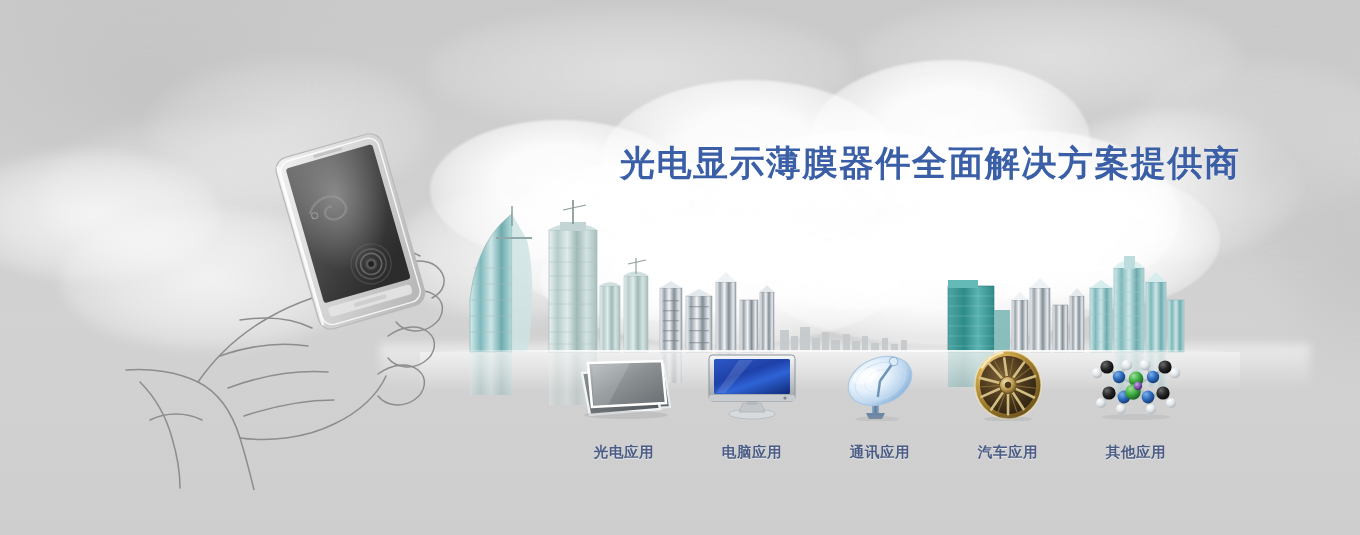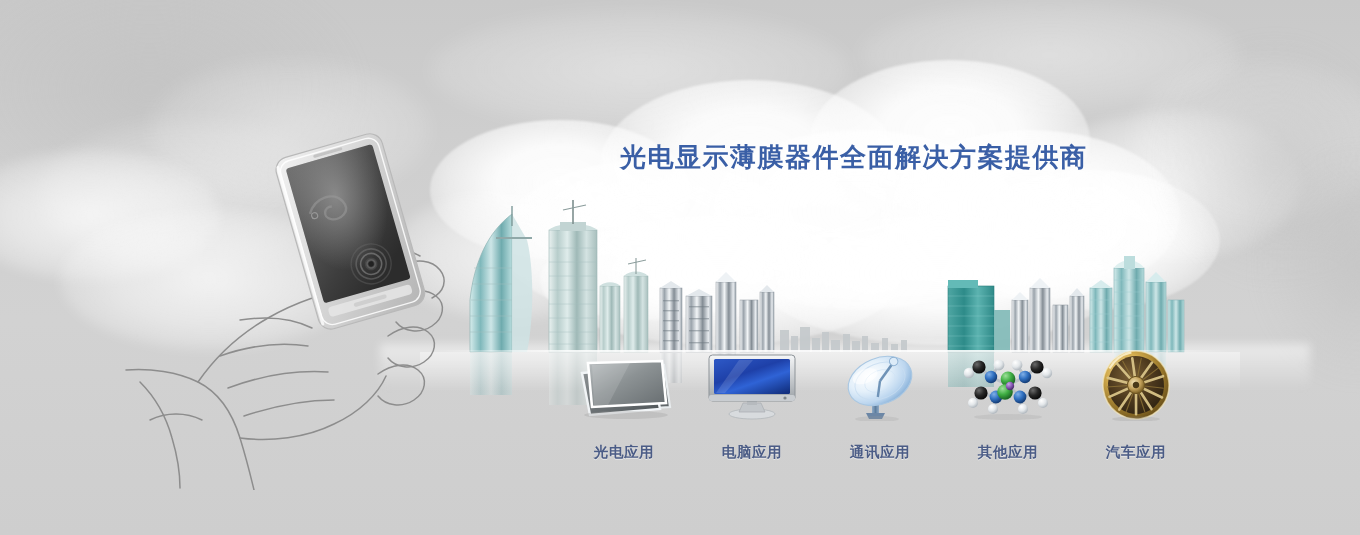--- a/index.html
+++ b/index.html
@@ -50,21 +50,21 @@
     position:absolute;
     background:radial-gradient(ellipse at 50% 50%,
         rgba(190,190,190,0.55) 0%, rgba(190,190,190,0) 72%);
     filter:blur(10px);
   }
 
   
   #headline{
     position:absolute;
     left:620px; top:140px;
-    font-size:26px;
+    font-size:35px;
     letter-spacing:1.5px;
     font-weight:700;
     color:#3a5fa6;
     white-space:nowrap;
     text-shadow:0 1px 1px rgba(255,255,255,0.55);
     z-index:40;
   }
 
   
   #handwrap{
@@ -538,99 +538,20 @@
             <ellipse cx="36" cy="20" rx="13" ry="7" fill="#ffffff" opacity="0.55"></ellipse>
           </g>
           <ellipse cx="45" cy="68" rx="22" ry="3" fill="#9a9a9a" opacity="0.22"></ellipse>
         </svg>
       </div>
       <div class="applabel">通讯应用</div>
     </div>
 
     <div class="appcell">
       <div class="appart">
-        <svg width="106" height="72" viewBox="0 0 106 72">
-          <defs>
-            <radialGradient id="atomK" cx="34%" cy="30%" r="70%">
-              <stop offset="0%" stop-color="#6a6a6a"></stop>
-                <stop offset="55%" stop-color="#272727"></stop>
-                <stop offset="100%" stop-color="#0b0b0b"></stop>
-            </radialGradient>
-            <radialGradient id="atomW" cx="34%" cy="28%" r="70%">
-              <stop offset="0%" stop-color="#ffffff"></stop>
-                <stop offset="60%" stop-color="#e2e6e9"></stop>
-                <stop offset="100%" stop-color="#b5bcc2"></stop>
-            </radialGradient>
-            <radialGradient id="atomB" cx="34%" cy="28%" r="70%">
-              <stop offset="0%" stop-color="#7fb0e8"></stop>
-                <stop offset="55%" stop-color="#2f6fc0"></stop>
-                <stop offset="100%" stop-color="#17407a"></stop>
-            </radialGradient>
-            <radialGradient id="atomG" cx="34%" cy="28%" r="70%">
-              <stop offset="0%" stop-color="#9ee09a"></stop>
-                <stop offset="55%" stop-color="#3fae43"></stop>
-                <stop offset="100%" stop-color="#1e6a25"></stop>
-            </radialGradient>
-            <radialGradient id="atomP" cx="34%" cy="28%" r="70%">
-              <stop offset="0%" stop-color="#c9a8e6"></stop>
-                <stop offset="55%" stop-color="#8b5cb8"></stop>
-                <stop offset="100%" stop-color="#4d2d6e"></stop>
-            </radialGradient>
-          </defs>
-
-          <g stroke="#b9c0c6" stroke-width="3" stroke-linecap="round" opacity="0.95">
-            <line x1="53" y1="36" x2="36" y2="28"></line>
-            <line x1="53" y1="36" x2="70" y2="28"></line>
-            <line x1="53" y1="36" x2="41" y2="48"></line>
-            <line x1="53" y1="36" x2="65" y2="48"></line>
-            <line x1="36" y1="28" x2="24" y2="18"></line>
-            <line x1="70" y1="28" x2="82" y2="18"></line>
-            <line x1="41" y1="48" x2="26" y2="44"></line>
-            <line x1="65" y1="48" x2="80" y2="44"></line>
-            <line x1="24" y1="18" x2="14" y2="24"></line>
-            <line x1="82" y1="18" x2="92" y2="24"></line>
-            <line x1="26" y1="44" x2="18" y2="54"></line>
-            <line x1="80" y1="44" x2="88" y2="54"></line>
-            <line x1="36" y1="28" x2="44" y2="16"></line>
-            <line x1="70" y1="28" x2="62" y2="16"></line>
-            <line x1="41" y1="48" x2="38" y2="60"></line>
-            <line x1="65" y1="48" x2="68" y2="60"></line>
-          </g>
-
-          <circle cx="14" cy="24" r="5.2" fill="url(#atomW)"></circle>
-          <circle cx="92" cy="24" r="5.2" fill="url(#atomW)"></circle>
-          <circle cx="44" cy="16" r="5.4" fill="url(#atomW)"></circle>
-          <circle cx="62" cy="16" r="5.4" fill="url(#atomW)"></circle>
-          <circle cx="18" cy="54" r="5.0" fill="url(#atomW)"></circle>
-          <circle cx="88" cy="54" r="5.0" fill="url(#atomW)"></circle>
-          <circle cx="38" cy="60" r="5.0" fill="url(#atomW)"></circle>
-          <circle cx="68" cy="60" r="5.0" fill="url(#atomW)"></circle>
-
-          <circle cx="24" cy="18" r="6.6" fill="url(#atomK)"></circle>
-          <circle cx="82" cy="18" r="6.6" fill="url(#atomK)"></circle>
-          <circle cx="26" cy="44" r="6.6" fill="url(#atomK)"></circle>
-          <circle cx="80" cy="44" r="6.6" fill="url(#atomK)"></circle>
-
-          <circle cx="36" cy="28" r="6.2" fill="url(#atomB)"></circle>
-          <circle cx="70" cy="28" r="6.2" fill="url(#atomB)"></circle>
-          <circle cx="41" cy="48" r="6.4" fill="url(#atomB)"></circle>
-          <circle cx="65" cy="48" r="6.4" fill="url(#atomB)"></circle>
-
-          <circle cx="53" cy="30" r="7.4" fill="url(#atomG)"></circle>
-          <circle cx="50" cy="43" r="7.8" fill="url(#atomG)"></circle>
-          <circle cx="55" cy="37" r="4.2" fill="url(#atomP)"></circle>
-
-          <ellipse cx="53" cy="68" rx="34" ry="3" fill="#8e8e8e" opacity="0.18"></ellipse>
-        </svg>
-      </div>
-      <div class="applabel">其他应用</div>
-    </div>
-
-    <div class="appcell">
-      <div class="appart">
         <svg width="80" height="72" viewBox="0 0 80 72">
           <defs>
             <radialGradient id="rimOuter" cx="38%" cy="30%" r="72%">
               <stop offset="0%" stop-color="#f6e2a8"></stop>
               <stop offset="40%" stop-color="#d4ad4f"></stop>
               <stop offset="72%" stop-color="#9c7a2c"></stop>
               <stop offset="100%" stop-color="#6d531c"></stop>
             </radialGradient>
             <radialGradient id="rimInner" cx="42%" cy="34%" r="70%">
               <stop offset="0%" stop-color="#7a5f36"></stop>
@@ -674,14 +595,93 @@
 
             <ellipse cx="40" cy="36" rx="33" ry="34" fill="none" stroke="#f7e9bd" stroke-width="1.6" opacity="0.65"></ellipse>
             <path d="M16 16 A33 34 0 0 1 40 3" fill="none" stroke="#fff6d8" stroke-width="2.2" opacity="0.8"></path>
           </g>
           <ellipse cx="40" cy="70" rx="24" ry="2.6" fill="#8e8e8e" opacity="0.22"></ellipse>
         </svg>
       </div>
       <div class="applabel">汽车应用</div>
     </div>
 
+    <div class="appcell">
+      <div class="appart">
+        <svg width="106" height="72" viewBox="0 0 106 72">
+          <defs>
+            <radialGradient id="atomK" cx="34%" cy="30%" r="70%">
+              <stop offset="0%" stop-color="#6a6a6a"></stop>
+                <stop offset="55%" stop-color="#272727"></stop>
+                <stop offset="100%" stop-color="#0b0b0b"></stop>
+            </radialGradient>
+            <radialGradient id="atomW" cx="34%" cy="28%" r="70%">
+              <stop offset="0%" stop-color="#ffffff"></stop>
+                <stop offset="60%" stop-color="#e2e6e9"></stop>
+                <stop offset="100%" stop-color="#b5bcc2"></stop>
+            </radialGradient>
+            <radialGradient id="atomB" cx="34%" cy="28%" r="70%">
+              <stop offset="0%" stop-color="#7fb0e8"></stop>
+                <stop offset="55%" stop-color="#2f6fc0"></stop>
+                <stop offset="100%" stop-color="#17407a"></stop>
+            </radialGradient>
+            <radialGradient id="atomG" cx="34%" cy="28%" r="70%">
+              <stop offset="0%" stop-color="#9ee09a"></stop>
+                <stop offset="55%" stop-color="#3fae43"></stop>
+                <stop offset="100%" stop-color="#1e6a25"></stop>
+            </radialGradient>
+            <radialGradient id="atomP" cx="34%" cy="28%" r="70%">
+              <stop offset="0%" stop-color="#c9a8e6"></stop>
+                <stop offset="55%" stop-color="#8b5cb8"></stop>
+                <stop offset="100%" stop-color="#4d2d6e"></stop>
+            </radialGradient>
+          </defs>
+
+          <g stroke="#b9c0c6" stroke-width="3" stroke-linecap="round" opacity="0.95">
+            <line x1="53" y1="36" x2="36" y2="28"></line>
+            <line x1="53" y1="36" x2="70" y2="28"></line>
+            <line x1="53" y1="36" x2="41" y2="48"></line>
+            <line x1="53" y1="36" x2="65" y2="48"></line>
+            <line x1="36" y1="28" x2="24" y2="18"></line>
+            <line x1="70" y1="28" x2="82" y2="18"></line>
+            <line x1="41" y1="48" x2="26" y2="44"></line>
+            <line x1="65" y1="48" x2="80" y2="44"></line>
+            <line x1="24" y1="18" x2="14" y2="24"></line>
+            <line x1="82" y1="18" x2="92" y2="24"></line>
+            <line x1="26" y1="44" x2="18" y2="54"></line>
+            <line x1="80" y1="44" x2="88" y2="54"></line>
+            <line x1="36" y1="28" x2="44" y2="16"></line>
+            <line x1="70" y1="28" x2="62" y2="16"></line>
+            <line x1="41" y1="48" x2="38" y2="60"></line>
+            <line x1="65" y1="48" x2="68" y2="60"></line>
+          </g>
+
+          <circle cx="14" cy="24" r="5.2" fill="url(#atomW)"></circle>
+          <circle cx="92" cy="24" r="5.2" fill="url(#atomW)"></circle>
+          <circle cx="44" cy="16" r="5.4" fill="url(#atomW)"></circle>
+          <circle cx="62" cy="16" r="5.4" fill="url(#atomW)"></circle>
+          <circle cx="18" cy="54" r="5.0" fill="url(#atomW)"></circle>
+          <circle cx="88" cy="54" r="5.0" fill="url(#atomW)"></circle>
+          <circle cx="38" cy="60" r="5.0" fill="url(#atomW)"></circle>
+          <circle cx="68" cy="60" r="5.0" fill="url(#atomW)"></circle>
+
+          <circle cx="24" cy="18" r="6.6" fill="url(#atomK)"></circle>
+          <circle cx="82" cy="18" r="6.6" fill="url(#atomK)"></circle>
+          <circle cx="26" cy="44" r="6.6" fill="url(#atomK)"></circle>
+          <circle cx="80" cy="44" r="6.6" fill="url(#atomK)"></circle>
+
+          <circle cx="36" cy="28" r="6.2" fill="url(#atomB)"></circle>
+          <circle cx="70" cy="28" r="6.2" fill="url(#atomB)"></circle>
+          <circle cx="41" cy="48" r="6.4" fill="url(#atomB)"></circle>
+          <circle cx="65" cy="48" r="6.4" fill="url(#atomB)"></circle>
+
+          <circle cx="53" cy="30" r="7.4" fill="url(#atomG)"></circle>
+          <circle cx="50" cy="43" r="7.8" fill="url(#atomG)"></circle>
+          <circle cx="55" cy="37" r="4.2" fill="url(#atomP)"></circle>
+
+          <ellipse cx="53" cy="68" rx="34" ry="3" fill="#8e8e8e" opacity="0.18"></ellipse>
+        </svg>
+      </div>
+      <div class="applabel">其他应用</div>
+    </div>
+
   </div>
 </div>
 
 </body></html>

